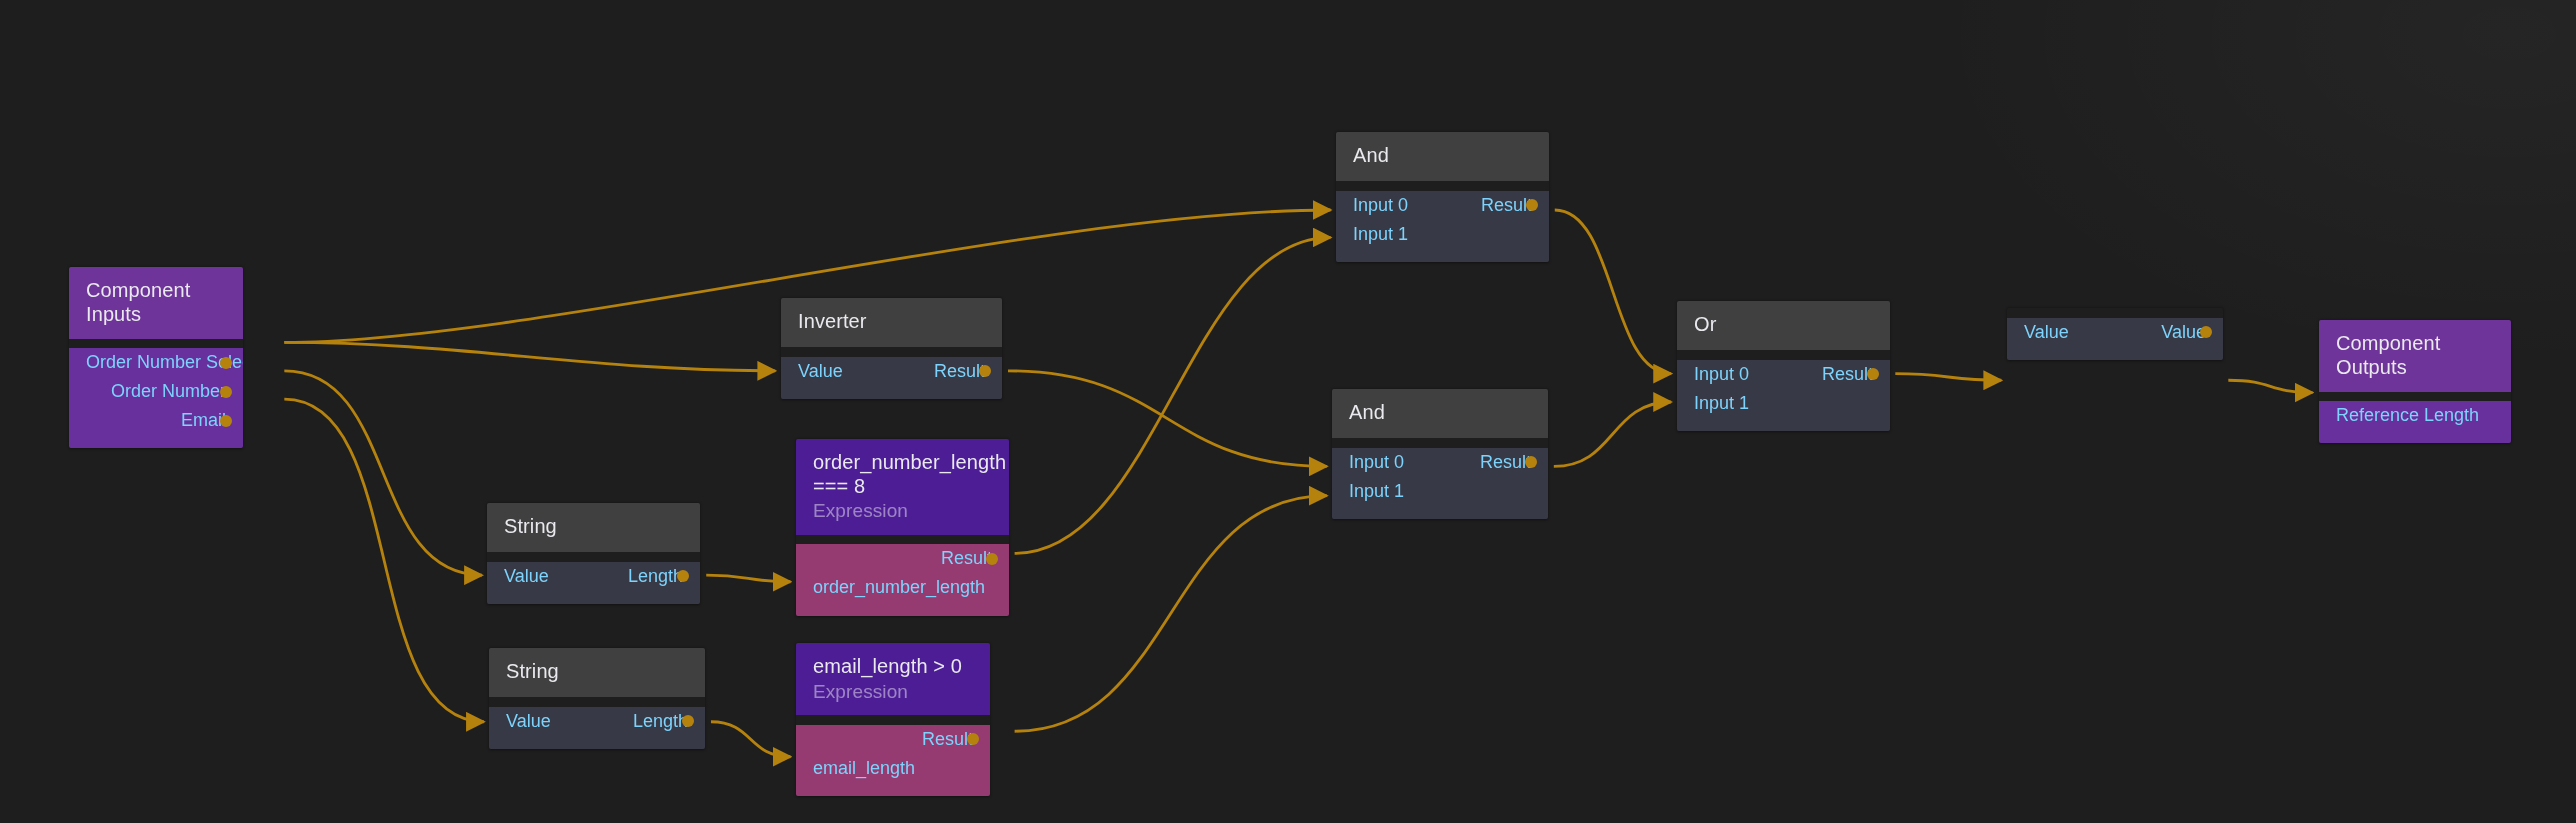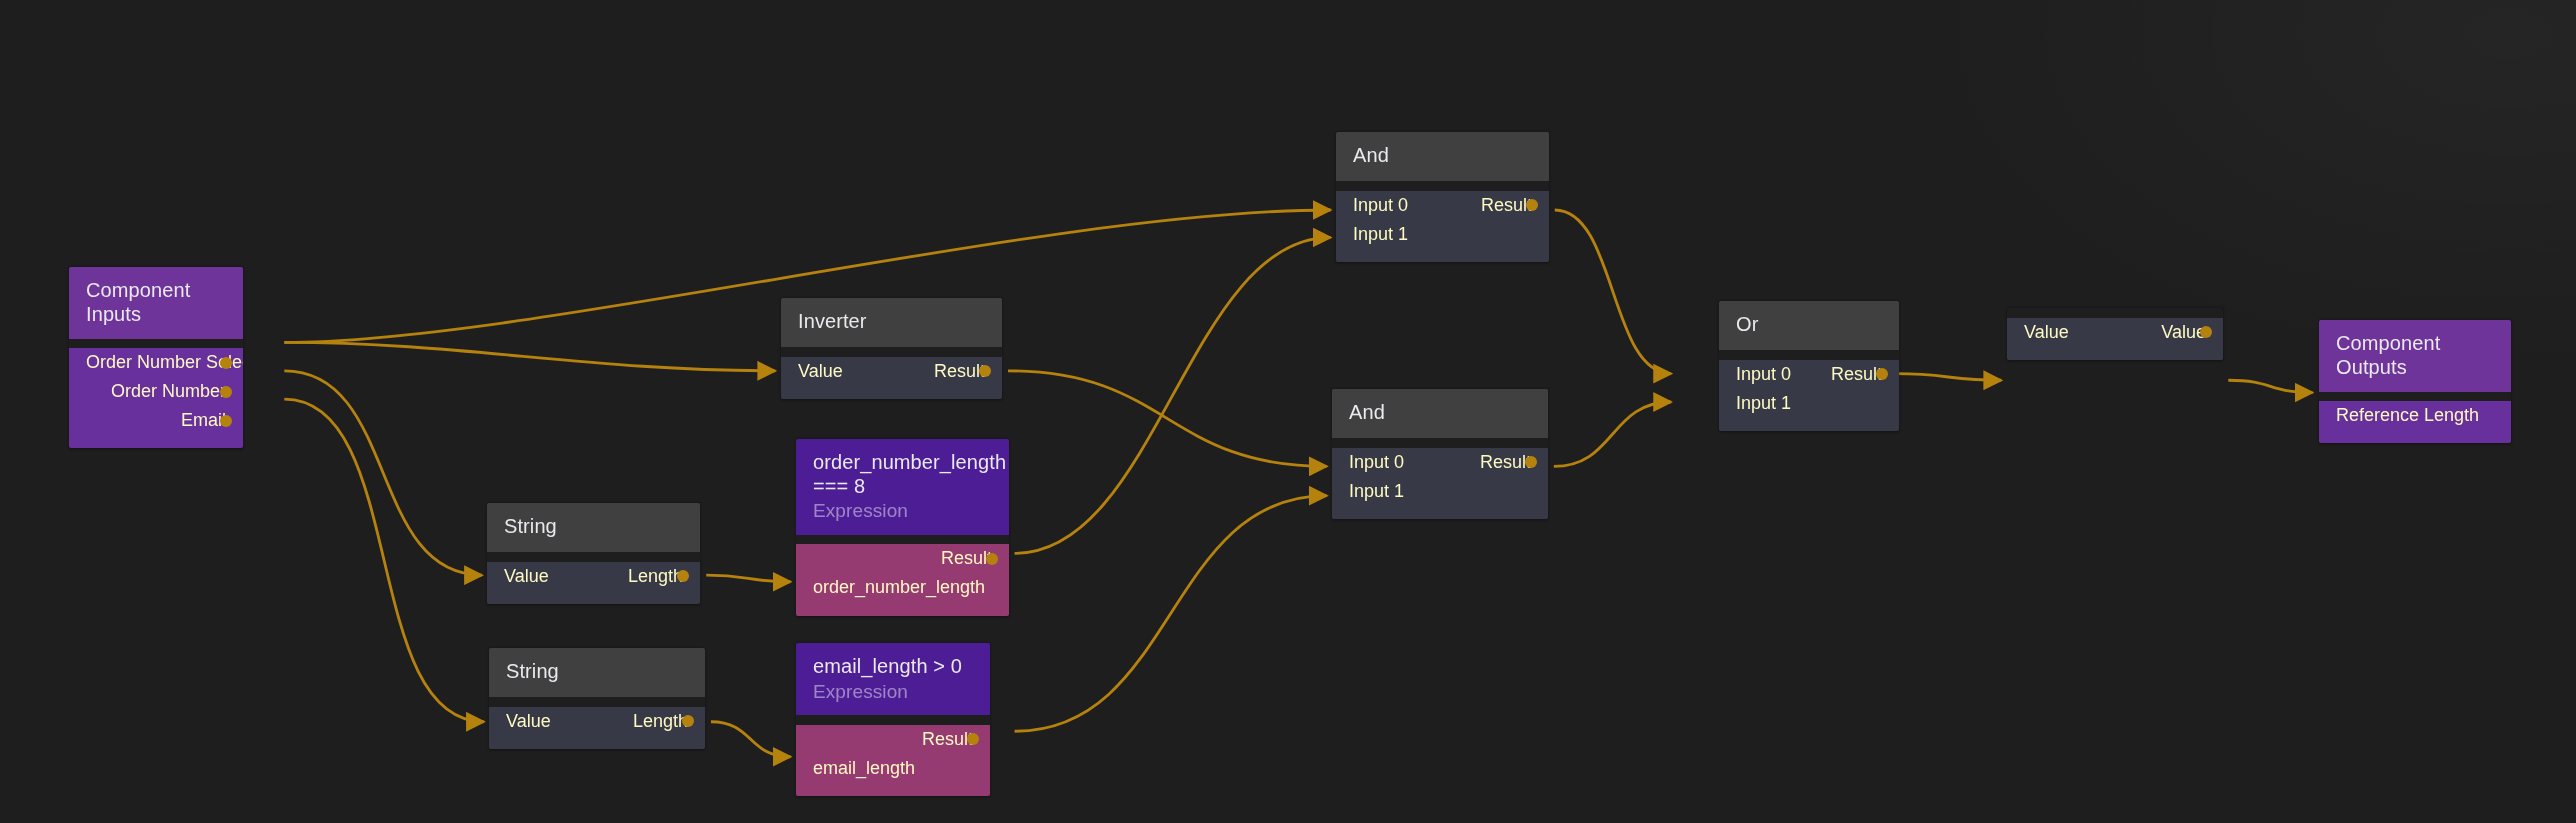--- a/index.html
+++ b/index.html
@@ -60,21 +60,21 @@
     position: relative;
     box-sizing: border-box;
     padding: 0 17px;
   }
   .port-row {
     position: relative;
     display: flex;
     align-items: center;
     justify-content: space-between;
     height: 29px;
-    color: #fef9c3;
+    color: #7dd3fc;
     font-size: 18px;
     white-space: nowrap;
   }
   .port-row.first { margin-top: 9.5px; }
   .port-row .port-in-label { text-align: left; }
   .port-row .port-out-label { text-align: right; margin-left: auto; }
   .port-row .spacer { flex: 1 1 auto; }
 
   
   .skin-default .node-header { background: #404040; }
@@ -243,21 +243,21 @@
             <span class="port-out-label">Result</span>
             <span class="port-dot out" style="background: rgb(181, 130, 14);"></span>
           </div>
           <div class="port-row">
             <span class="port-in-label">Input 1</span>
             <span class="spacer"></span>
           </div>
           <div style="height: 13.2px;"></div>
         </div>
       </div>
-      <div class="node skin-default" style="left: 1677px; top: 301px; width: 180px; margin-left: 42px;">
+      <div class="node skin-default" style="left: 1677px; top: 301px; width: 213px;">
         <div class="node-header" style="min-height: 49px; box-sizing: border-box;"><span>Or</span></div>
         <div class="node-body">
           <div class="port-row first">
             <span class="port-in-label">Input 0</span>
             <span class="spacer"></span>
             <span class="port-out-label">Result</span>
             <span class="port-dot out" style="background: rgb(181, 130, 14);"></span>
           </div>
           <div class="port-row">
             <span class="port-in-label">Input 1</span>

